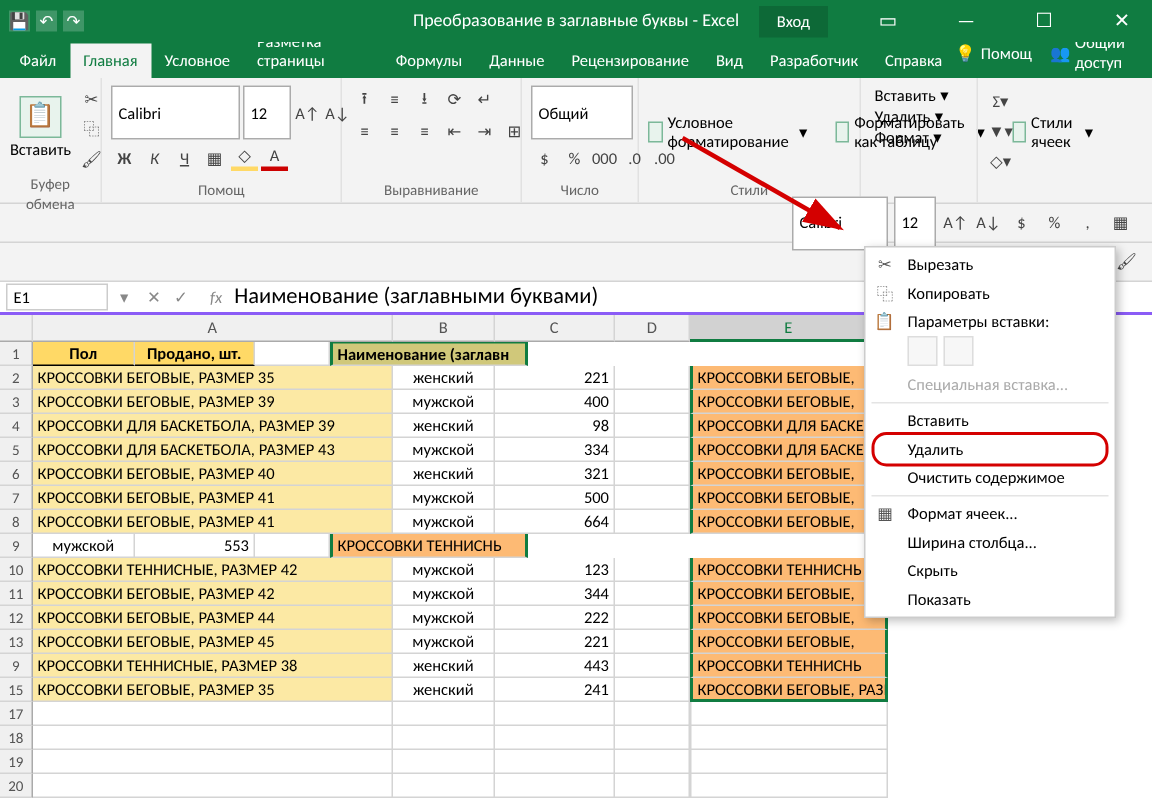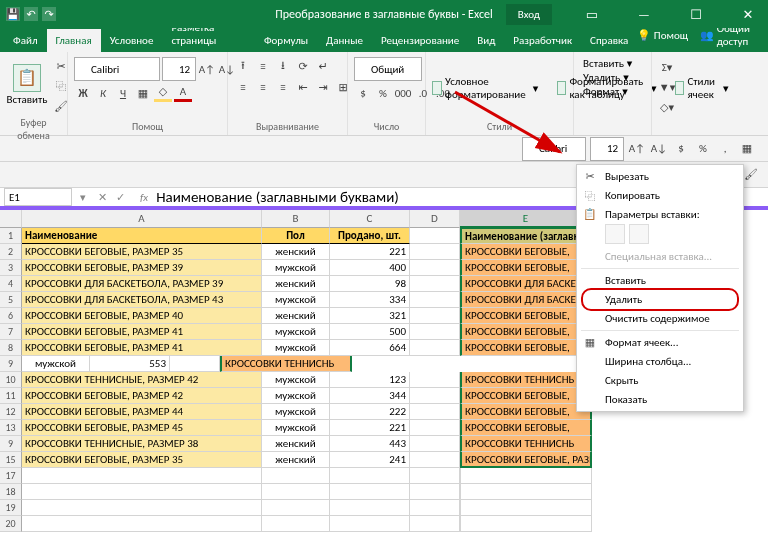--- a/index.html
+++ b/index.html
@@ -18,33 +18,33 @@
 .menubar .right .item{display:flex;align-items:center;gap:3px;font-size:11px}
 .ribbon{height:84px;background:#f3f3f3;border-bottom:1px solid #d4d4d4;display:flex}
 .ribbon .group{border-right:1px solid #e1e1e1;padding:3px 6px 2px;display:flex;flex-direction:column}
 .ribbon .group .gc{flex:1;display:flex;gap:4px}
 .ribbon .group .label{font-size:10px;color:#666;text-align:center;padding-top:1px}
 .rbtn{display:flex;align-items:center;justify-content:center;padding:2px 3px;border:1px solid transparent;cursor:pointer}
 .big{flex-direction:column;width:42px;font-size:10px;text-align:center;line-height:1.1;gap:2px}
 .big .ico{width:28px;height:28px;background:#e8f3ed;border:1px solid #7cb899;display:flex;align-items:center;justify-content:center;font-size:16px;color:#217346}
 .fontgrp{display:flex;flex-direction:column;gap:3px;padding-top:2px}
 .frow{display:flex;gap:2px;align-items:center}
-.fsel{border:1px solid #ababab;background:#fff;height:24px;display:flex;align-items:center;padding:0 16px;font-size:11px}
+.fsel{border:1px solid #ababab;background:#fff;height:36px;display:flex;align-items:center;padding:0 4px;font-size:11px}
 .miniico{width:18px;height:18px;display:flex;align-items:center;justify-content:center;font-size:11px;color:#444}
 .aligngrp{display:flex;flex-direction:column;gap:3px;padding-top:2px}
 .numgrp{display:flex;flex-direction:column;gap:3px;padding-top:2px}
 .stylegrp{display:flex;flex-direction:row;gap:19px;padding-top:2px;font-size:10px}
 .stylegrp .srow{display:flex;align-items:center;gap:3px;cursor:pointer}
 .stylegrp .sico{width:14px;height:14px;background:#e8f3ed;border:1px solid #7cb899}
 .cellsgrp{display:flex;flex-direction:column;gap:1px;padding-top:2px;font-size:10px}
 .cellsgrp .crow{display:flex;align-items:center;gap:3px;cursor:pointer}
 .editgrp{display:flex;flex-direction:column;gap:2px;padding-top:3px}
 .editgrp .erow{display:flex;gap:3px}
 .subribbon{height:26px;background:#f3f3f3;border-bottom:1px solid #d4d4d4;display:flex;align-items:center;justify-content:flex-end;padding-right:8px;gap:4px}
-.formulabar{height:22px;background:#fff;border-bottom:4px solid #8b5cf6;display:flex;align-items:center}
+.formulabar{height:22px;background:#fff;border-bottom:2px solid #8b5cf6;display:flex;align-items:center}
 .namebox{width:68px;border:1px solid #ccc;height:18px;margin:0 4px;padding:0 4px;font-size:11px;display:flex;align-items:center;background:#fff}
 .fbicons{display:flex;gap:2px;padding:0 4px}
 .fbicons span{width:16px;color:#888}
 .fxlabel{font-style:italic;color:#888;padding:0 4px}
 .fxinput{flex:1;padding:0 4px;font-size:15px}
 .sheet{position:relative;height:337px;overflow:hidden;background:#fff}
 .colheaders{display:flex;height:18px;position:sticky;top:0}
 .ch{border-right:1px solid #d4d4d4;border-bottom:1px solid #aaa;background:#f0f0f0;display:flex;align-items:center;justify-content:center;font-size:11px;color:#555}
 .ch.sel{background:#d2d2d2;border-bottom:2px solid #107c41;color:#107c41}
 .corner{width:22px;background:#f0f0f0;border-right:1px solid #d4d4d4;border-bottom:1px solid #aaa}
@@ -269,21 +269,20 @@
     <div class="corner"></div>
     <div class="ch colA">A</div>
     <div class="ch colB">B</div>
     <div class="ch colC">C</div>
     <div class="ch colD">D</div>
     <div class="ch colE sel">E</div>
   </div>
   <div class="rows" id="rows">
       <div class="row hdrrow first">
         <div class="rh">1</div>
-        <div class="cell cA colA hdr">Наименование</div>
         <div class="cell cB colB hdr">Пол</div>
         <div class="cell cC colC hdr">Продано, шт.</div>
         <div class="cell cD colD"></div>
         <div class="cell cE colE">Наименование (заглавн</div>
       </div>
       <div class="row data">
         <div class="rh">2</div>
         <div class="cell cA colA ">КРОССОВКИ БЕГОВЫЕ, РАЗМЕР 35</div>
         <div class="cell cB colB ">женский</div>
         <div class="cell cC colC ">221</div>

